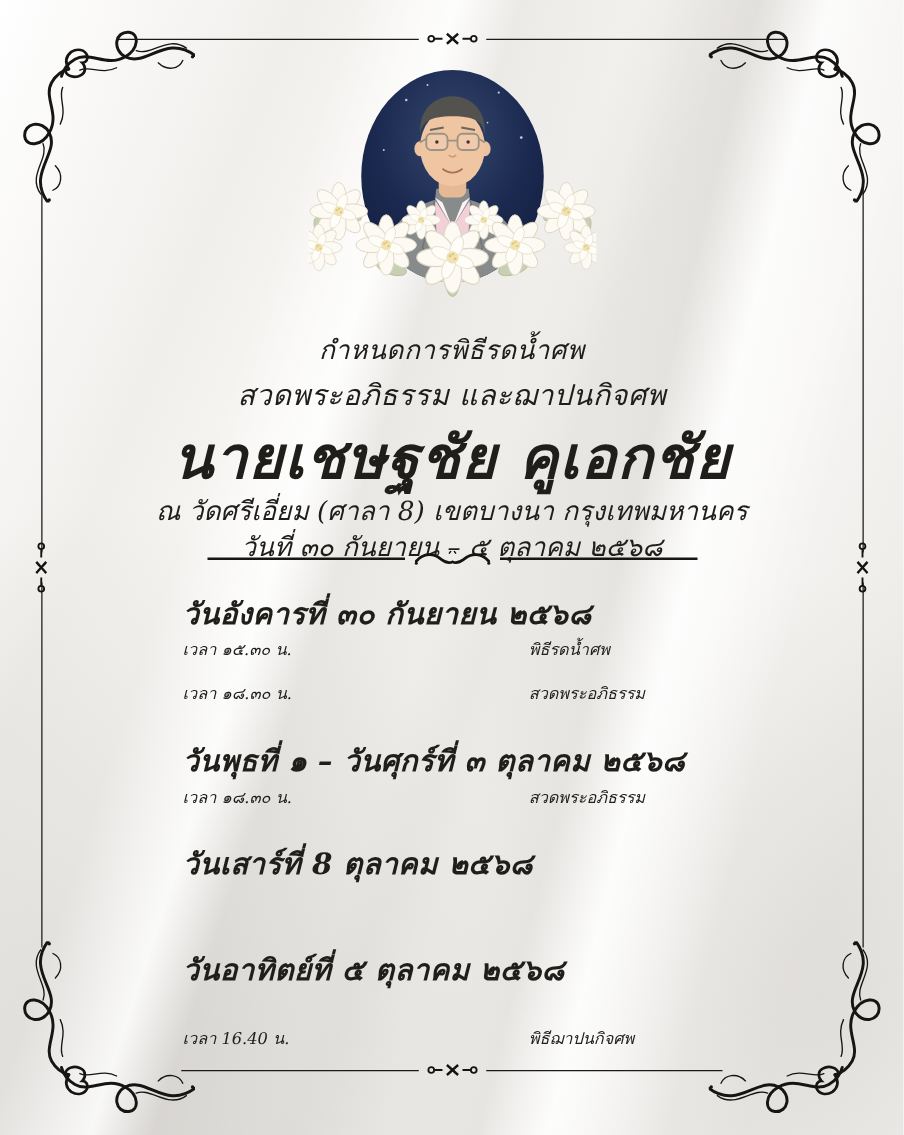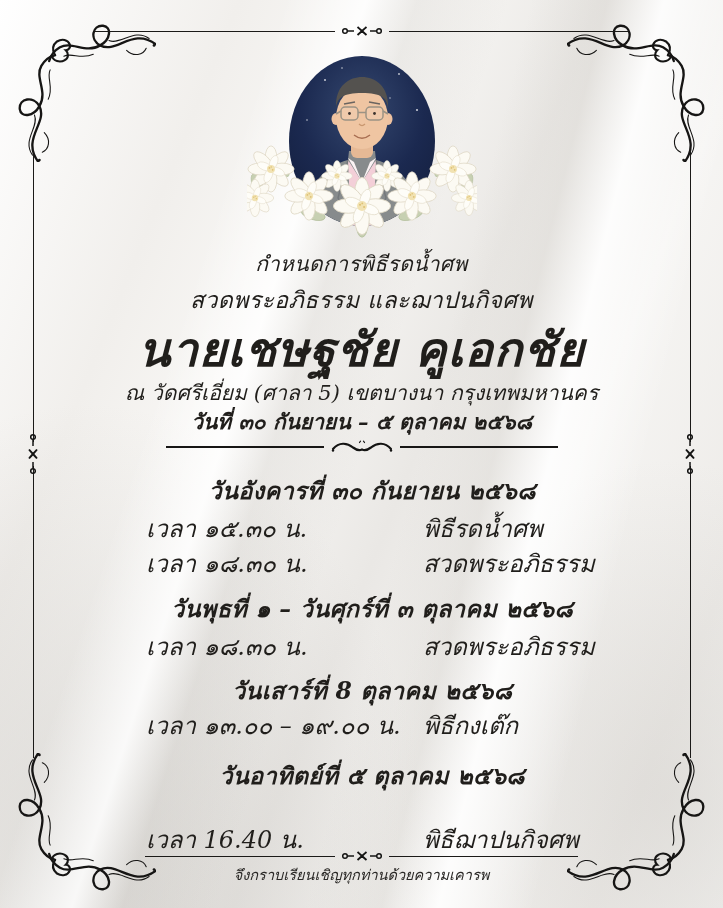--- a/index.html
+++ b/index.html
@@ -9,40 +9,40 @@
     font-family:"DejaVu Serif","Liberation Serif",serif;
     font-style:italic;color:#201e1b;
   }
   .silk{position:absolute;inset:0;pointer-events:none;
     background:
       linear-gradient(108deg,rgba(255,255,255,0) 28%,rgba(255,255,255,.8) 36%,rgba(203,200,195,.30) 41%,rgba(255,255,255,0) 50%),
       linear-gradient(104deg,rgba(255,255,255,0) 56%,rgba(214,211,206,.40) 64%,rgba(255,255,255,.85) 70%,rgba(255,255,255,0) 80%),
       radial-gradient(ellipse at 12% 96%,rgba(187,184,179,.45),rgba(187,184,179,0) 38%),
       radial-gradient(ellipse at 92% 88%,rgba(197,194,189,.35),rgba(197,194,189,0) 30%);
   }
-  .abs{position:absolute;}
+  .abs{position:absolute;margin-top:16px;}
   .center{left:0;width:100%;text-align:center;}
   
   .hline{position:absolute;display:flex;align-items:center;gap:5px;height:16px;}
   .hline .seg{flex:1;height:0;border-top:1.6px solid #1b1a18;}
   .vline{position:absolute;display:flex;flex-direction:column;align-items:center;gap:5px;width:16px;}
   .vline .seg{flex:1;width:0;border-left:1.6px solid #1b1a18;}
   .corner{position:absolute;width:147px;height:147px;}
   .tr{transform:scaleX(-1);} .bl{transform:scaleY(-1);} .br{transform:scale(-1,-1);}
   .rot90{transform:rotate(90deg);}
   
   .l1{top:247px;font-size:21px;font-weight:500;letter-spacing:.4px;}
   .l2{top:282px;font-size:23px;font-weight:500;letter-spacing:.4px;}
   .name{top:312px;font-size:47px;font-weight:700;letter-spacing:1px;}
   .loc{top:376px;font-size:21px;font-weight:500;}
-  .dater{top:405px;font-size:21px;font-weight:700;}
+  .dater{top:405px;font-size:21px;font-weight:400;}
   .hdivider{top:439px;left:50%;transform:translateX(-50%);width:392px;display:flex;align-items:center;gap:6px;position:absolute;}
   .hdivider .seg{flex:1;height:0;border-top:2px solid #171615;}
-  .dayh{position:absolute;left:146px;width:452px;text-align:center;font-size:23.5px;font-weight:700;letter-spacing:.3px;}
-  .row{position:absolute;left:146px;width:452px;font-size:24px;font-weight:500;}
+  .dayh{position:absolute;left:146px;width:452px;font-size:23.5px;font-weight:700;letter-spacing:.3px;}
+  .row{position:absolute;left:146px;width:452px;font-size:13px;font-weight:500;}
   .row .act{position:absolute;left:277px;top:0;text-align:center;}
   .foot{font-size:14.5px;font-weight:500;color:#2a2826;}
   .photo{position:absolute;left:calc(50% - 115px);top:52px;width:230px;height:192px;}
 </style>
 </head>
 <body>
 
 <svg style="position:absolute;width:0;height:0" aria-hidden="true">
   <defs>
     <radialGradient id="nightbg" cx="50%" cy="32%" r="75%">
@@ -230,21 +230,21 @@
       <use href="#flower" transform="translate(165,144) scale(1.1)"></use>
       <use href="#flower" transform="translate(115,154) scale(1.3)"></use>
       <use href="#flower" transform="translate(206,117) scale(1.05)"></use>
       <use href="#flower" transform="translate(222,146) scale(0.8)"></use>
     </g>
   </svg>
 
   <div class="abs center l1">กำหนดการพิธีรดน้ำศพ</div>
   <div class="abs center l2">สวดพระอภิธรรม และฌาปนกิจศพ</div>
   <div class="abs center name">นายเชษฐชัย คูเอกชัย</div>
-  <div class="abs center loc">ณ วัดศรีเอี่ยม (ศาลา 5) เขตบางนา กรุงเทพมหานคร</div>
+  <div class="abs center loc">ณ วัดศรีเอี่ยม (ศาลา 8) เขตบางนา กรุงเทพมหานคร</div>
   <div class="abs center dater">วันที่ ๓๐ กันยายน – ๕ ตุลาคม ๒๕๖๘</div>
 
   <div class="hdivider">
     <div class="seg"></div>
     <svg width="64" height="16" viewBox="0 0 64 16">
         <use href="#curl"></use>
       </svg>
     <div class="seg"></div>
   </div>
 
@@ -258,27 +258,22 @@
     <span class="act">สวดพระอภิธรรม</span>
   </div>
 
   <div class="dayh" style="top:590px">วันพุธที่ ๑ – วันศุกร์ที่ ๓ ตุลาคม ๒๕๖๘</div>
   <div class="row" style="top:627px">
     <span class="time">เวลา ๑๘.๓๐ น.</span>
     <span class="act">สวดพระอภิธรรม</span>
   </div>
 
   <div class="dayh" style="top:672px">วันเสาร์ที่ 8 ตุลาคม ๒๕๖๘</div>
-  <div class="row" style="top:706px">
-    <span class="time">เวลา ๑๓.๐๐ – ๑๙.๐๐ น.</span>
-    <span class="act">พิธีกงเต๊ก</span>
-  </div>
 
   <div class="dayh" style="top:757px">วันอาทิตย์ที่ ๕ ตุลาคม ๒๕๖๘</div>
   <div class="row" style="top:787px">
   </div>
   <div class="row" style="top:820px">
     <span class="time">เวลา 16.40 น.</span>
     <span class="act">พิธีฌาปนกิจศพ</span>
   </div>
 
-  <div class="abs center foot" style="top:863px">จึงกราบเรียนเชิญทุกท่านด้วยความเคารพ</div>
 </div>
 
 </body></html>

